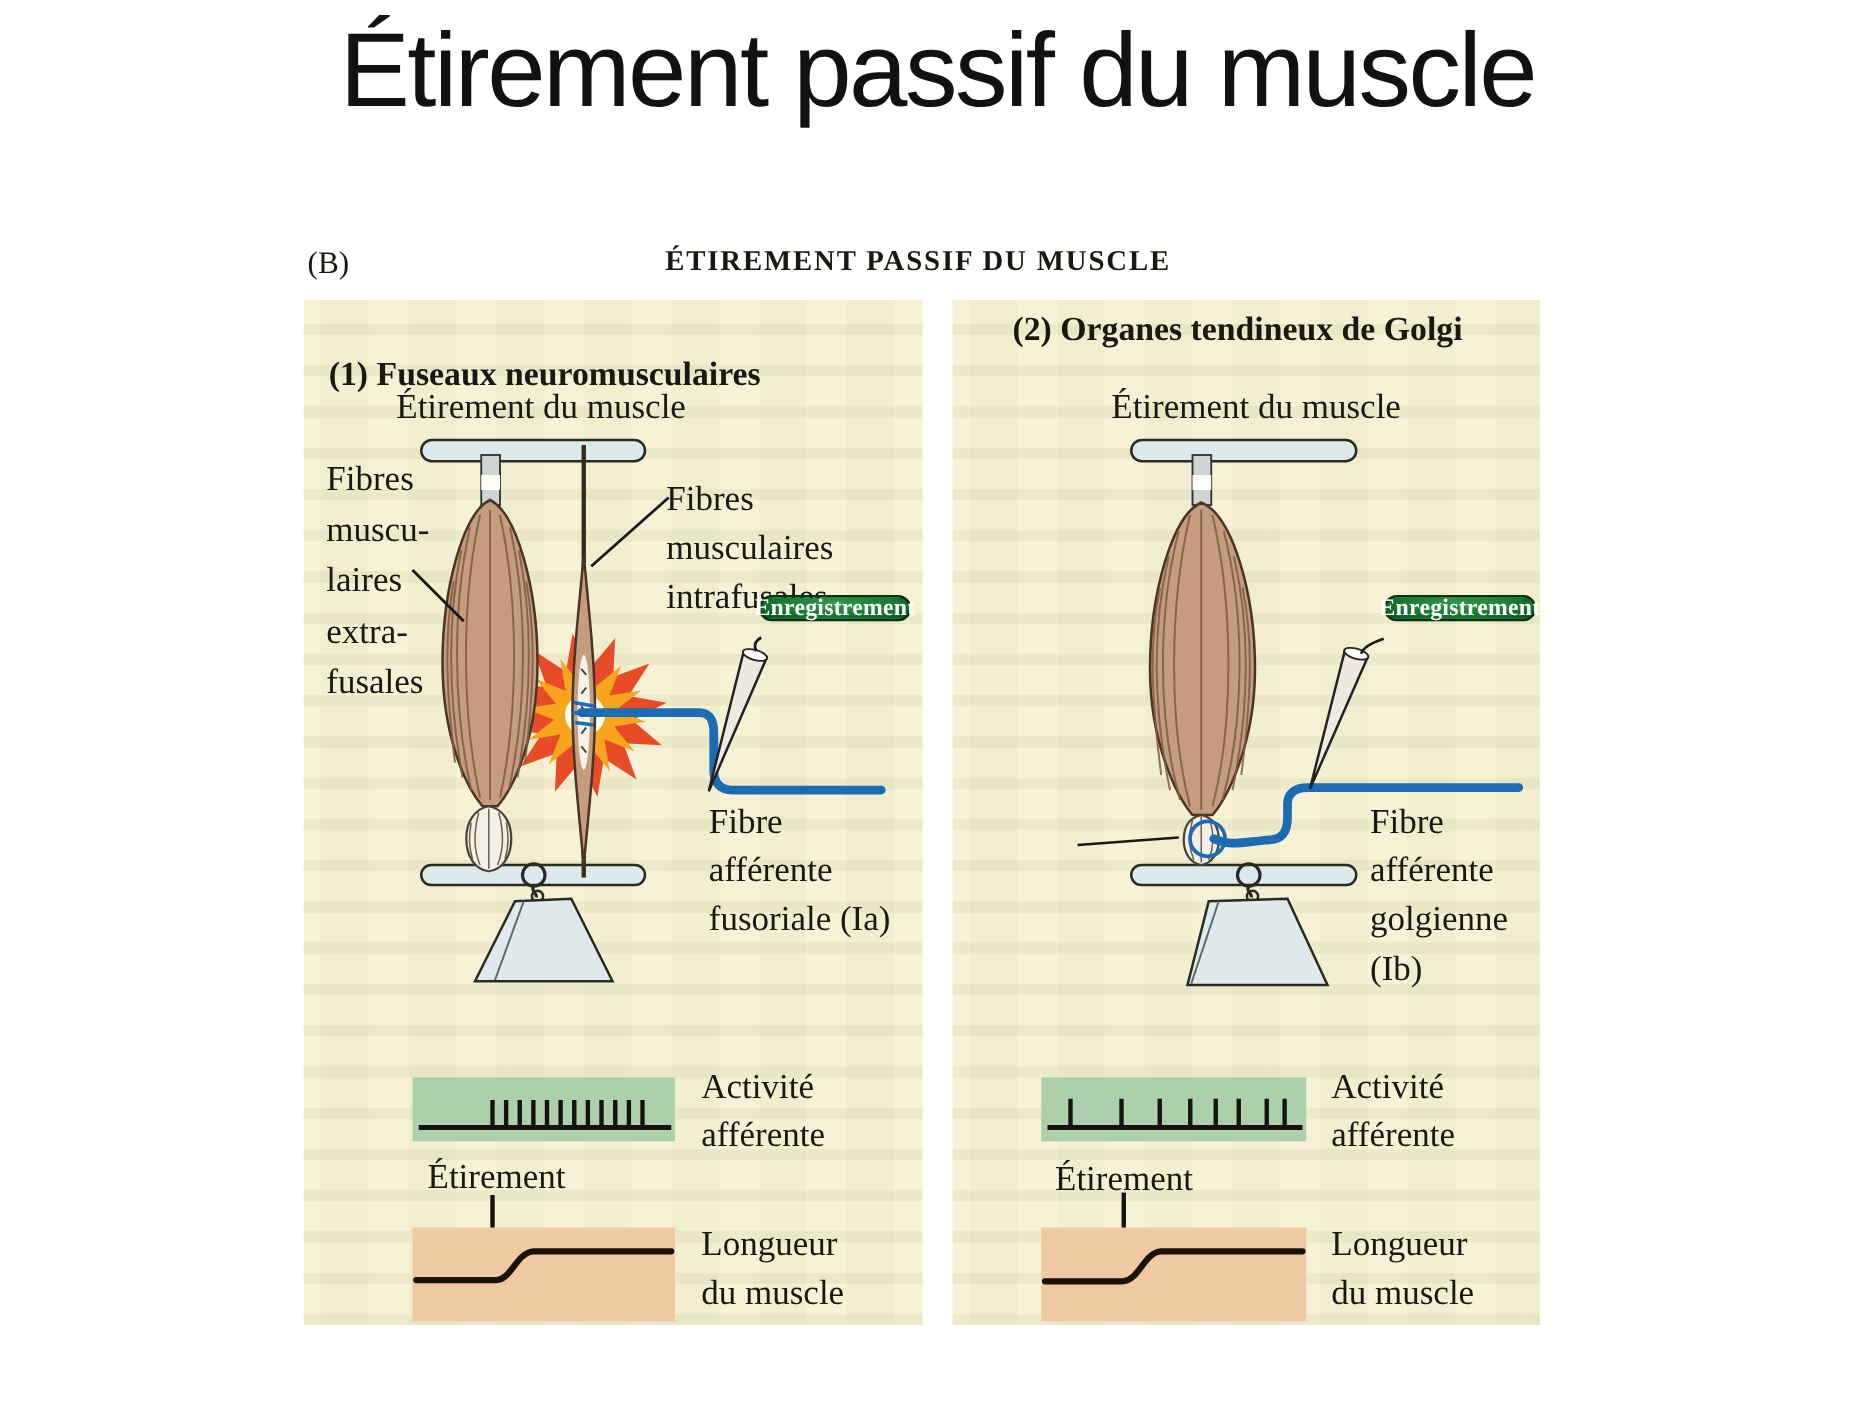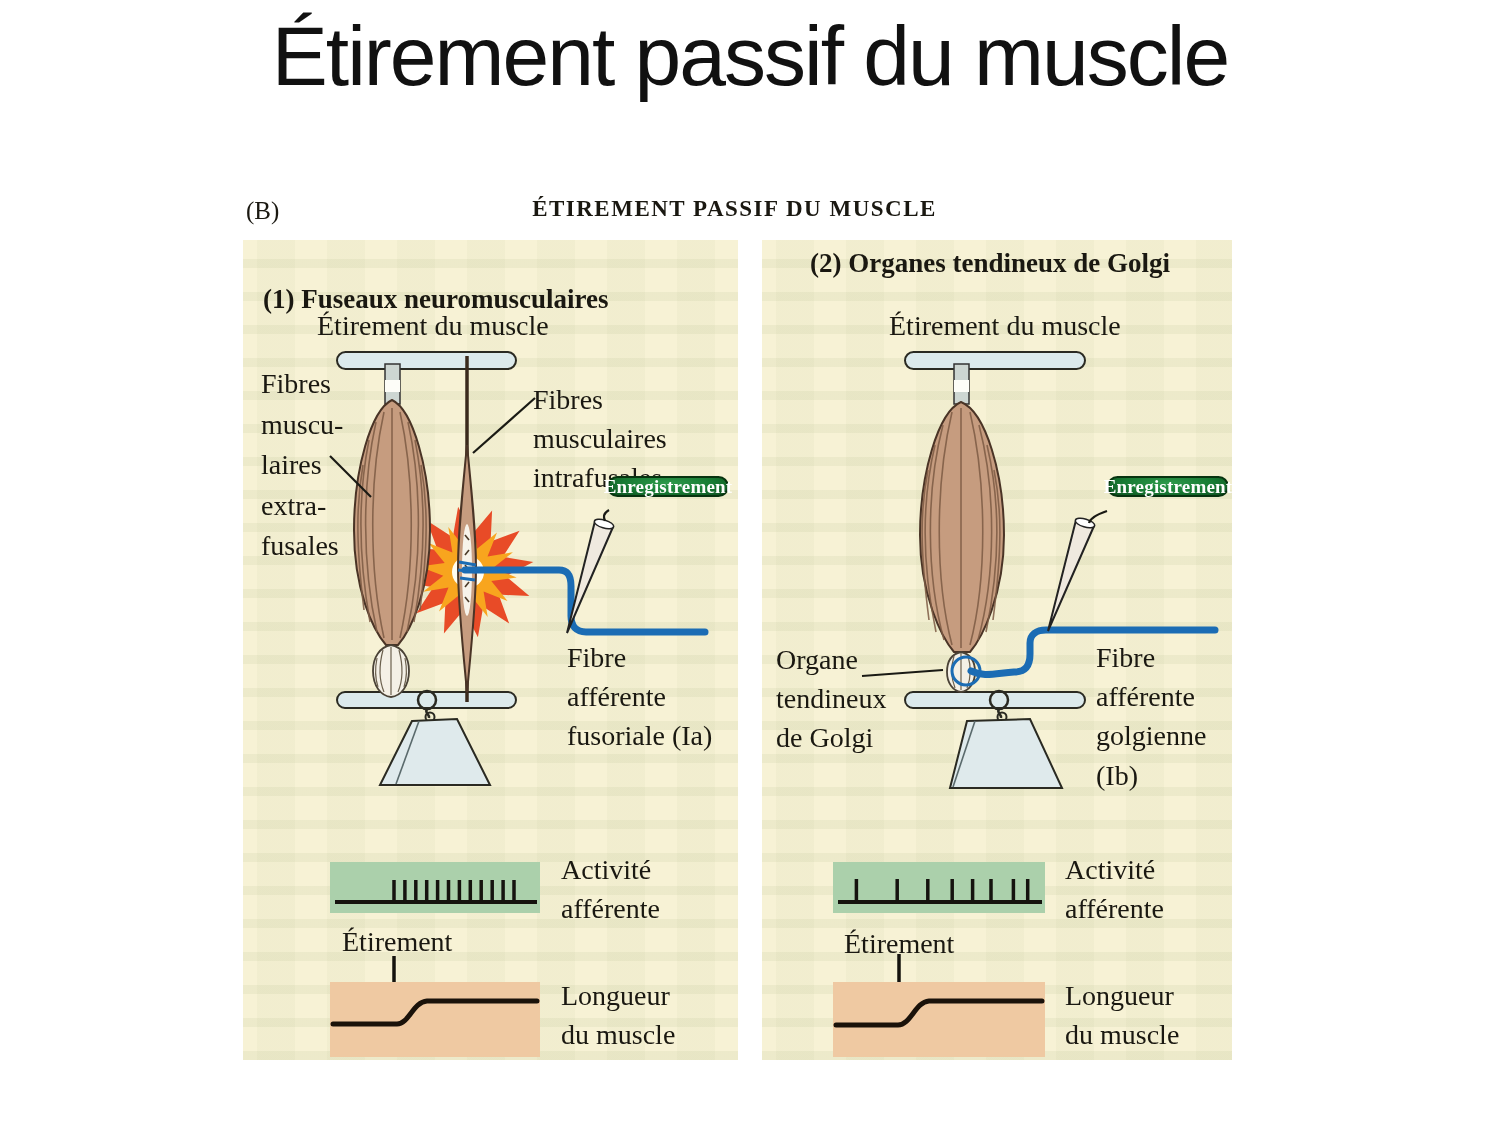--- a/index.html
+++ b/index.html
@@ -274,23 +274,20 @@
       </g>
 
       <g>
         <rect x="71" y="742" width="212" height="75" fill="var(--length-bg)"></rect>
         <path class="stepcurve" d="M74,785 L136,785 C149,785 153,762 167,761 L280,761"></path>
       </g>
     </svg>
 
     <div class="heading" style="left:48px;top:8px;">(2) Organes tendineux de Golgi</div>
     <div class="lbl" style="left:127px;top:66px;font-size:28px;">Étirement du muscle</div>
-    <div class="lbl" style="left:14px;top:400px;">Organe
-tendineux
-de Golgi</div>
     <div class="badge" style="left:345px;top:236px;">Enregistrement</div>
     <div class="lbl" style="left:334px;top:398px;">Fibre
 afférente
 golgienne
 (Ib)</div>
     <div class="lbl" style="left:303px;top:610px;">Activité
 afférente</div>
     <div class="lbl" style="left:82px;top:684px;">Étirement</div>
     <div class="lbl" style="left:303px;top:736px;">Longueur
 du muscle</div>

